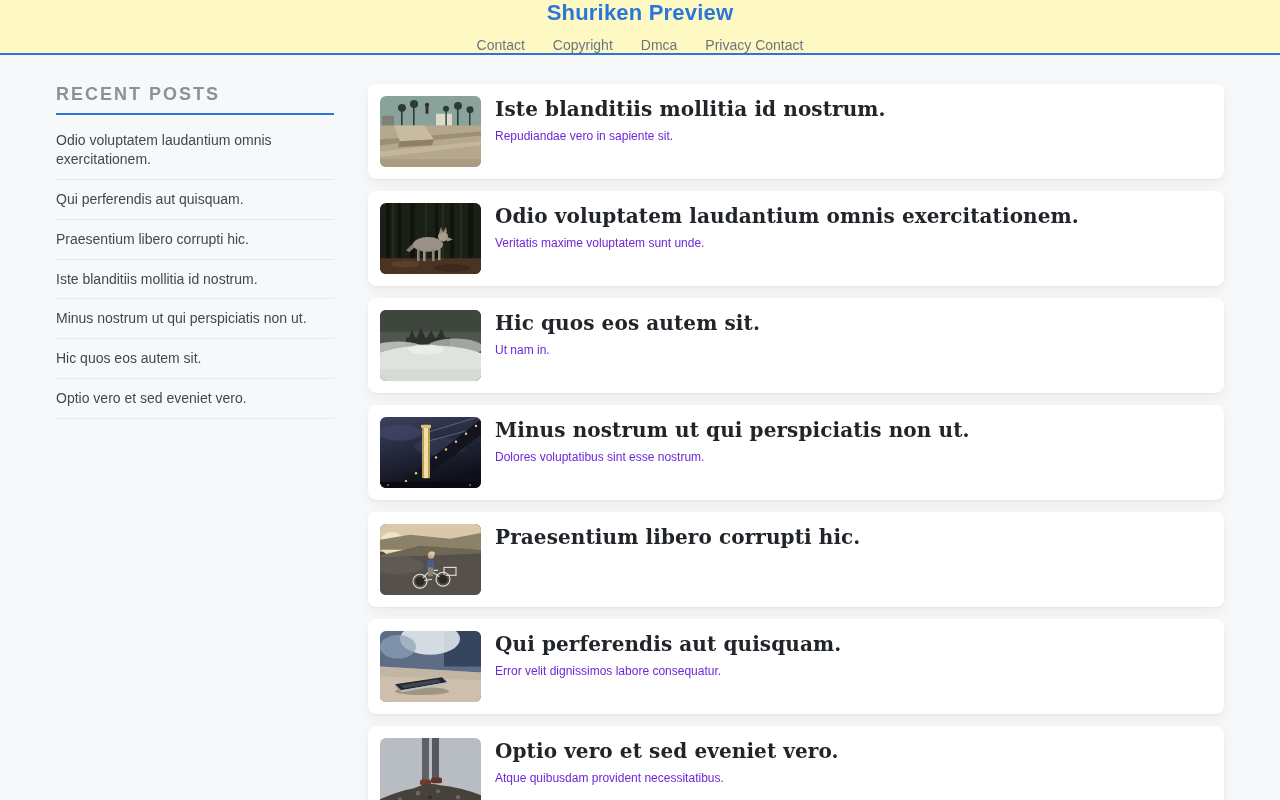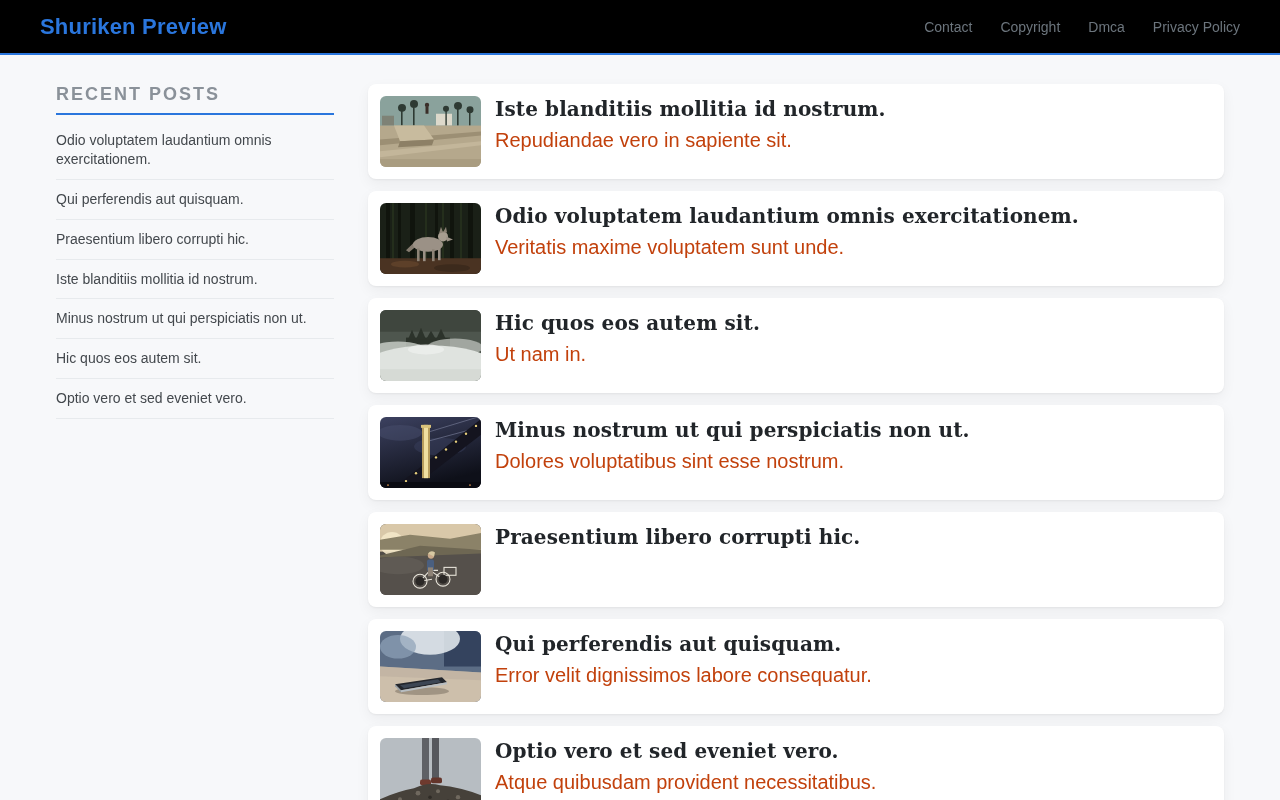--- a/index.html
+++ b/index.html
@@ -5,24 +5,25 @@
   * { margin:0; padding:0; box-sizing:border-box; }
   html,body { width:1280px; height:800px; overflow:hidden; }
   body {
     background:#f7f8fa;
     font-family:"Liberation Sans","DejaVu Sans",sans-serif;
     -webkit-font-smoothing:antialiased;
   }
 
   
   .page-header {
-    height:55px; background:#000000;
+    height:55px; background:#fef9c3;
     border-bottom:2px solid #2a76dd;
     display:flex; align-items:center; justify-content:space-between;
     padding:0 40px;
+    flex-direction:column;
   }
   .brand {
     color:#2a76dd; font-size:22px; font-weight:700;
     letter-spacing:.2px; text-decoration:none; cursor:pointer;
   }
   .top-nav { display:flex; gap:28px;align-items:center; }
   .top-nav .nav-link {
     color:#6c757d; font-size:14px; text-decoration:none; cursor:pointer;
   }
 
@@ -55,32 +56,32 @@
   .thumb {
     width:101px; height:71px; border-radius:6px; overflow:hidden; flex:none;
   }
   .thumb svg { width:100%; height:100%; display:block; }
   .card-body { padding-top:1px; min-width:0; }
   .card-title {
     font-family:"DejaVu Serif","Liberation Serif",serif;
     font-size:20px; font-weight:700; color:#212529;
     margin-bottom:8px; letter-spacing:.1px; white-space:nowrap;
   }
-  .card-sub { font-size:20px; color:#c2410c; }
+  .card-sub { font-size:12px; color:#6d28d9; }
 </style>
 </head>
 <body>
 
 <header class="page-header">
   <a class="brand">Shuriken Preview</a>
   <nav class="top-nav">
     <a class="nav-link">Contact</a>
     <a class="nav-link">Copyright</a>
     <a class="nav-link">Dmca</a>
-    <a class="nav-link">Privacy Policy</a>
+    <a class="nav-link">Privacy Contact</a>
   </nav>
 </header>
 
 <div class="layout">
 
   <aside class="sidebar">
     <div class="sidebar-heading">RECENT POSTS</div>
     <ul class="recent-list">
       <li>Odio voluptatem laudantium omnis exercitationem.</li>
       <li>Qui perferendis aut quisquam.</li>

